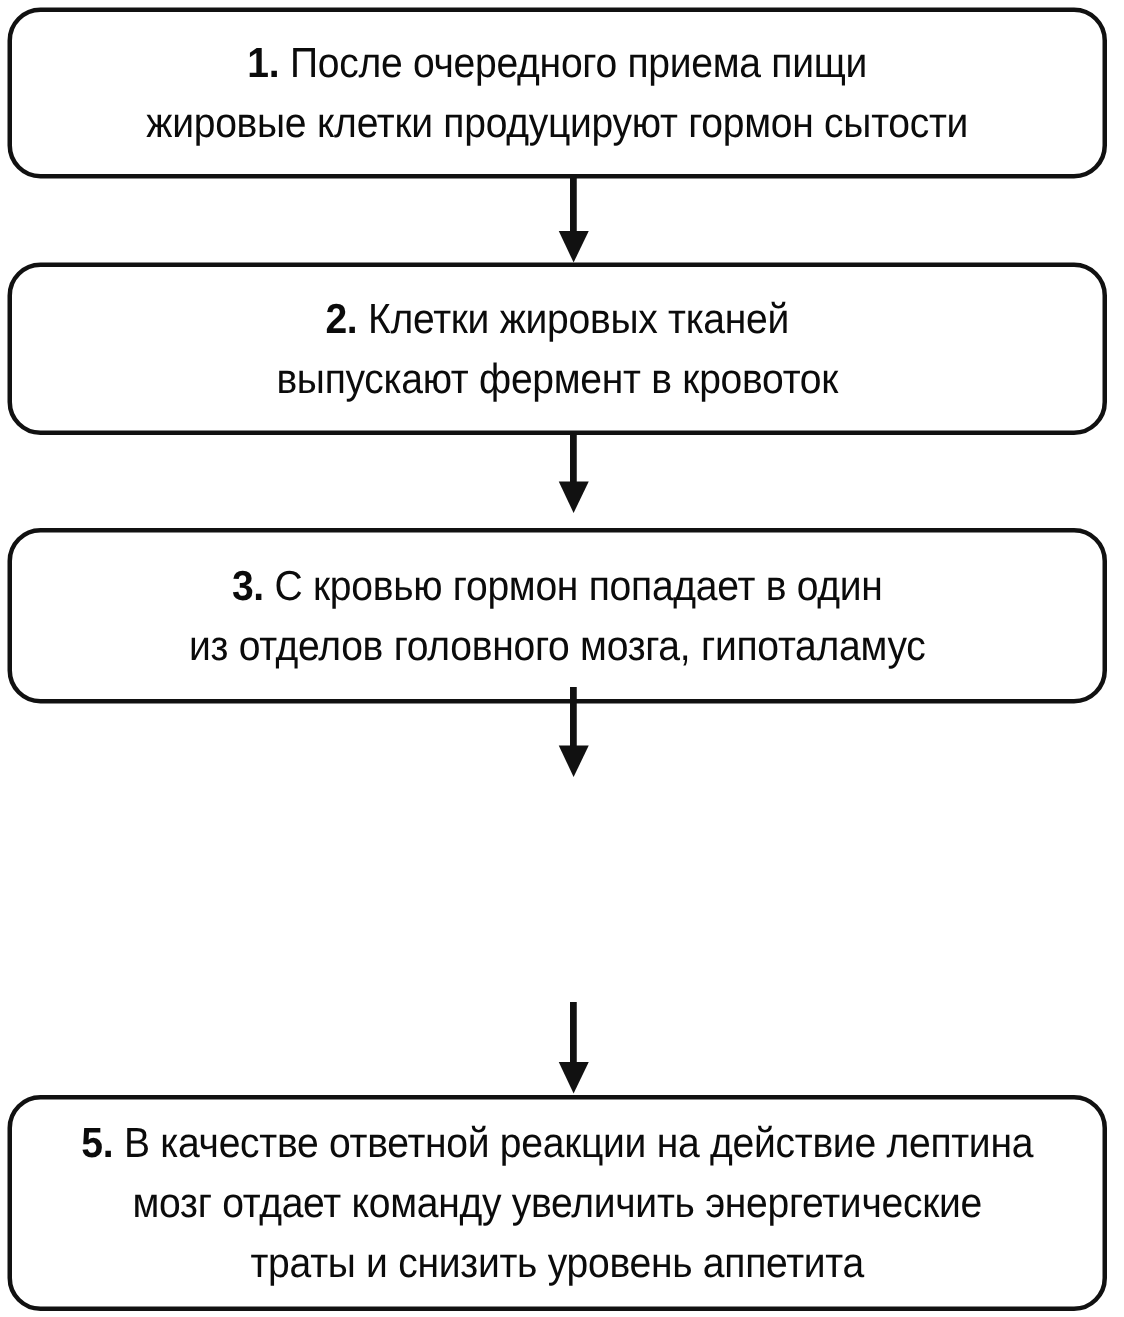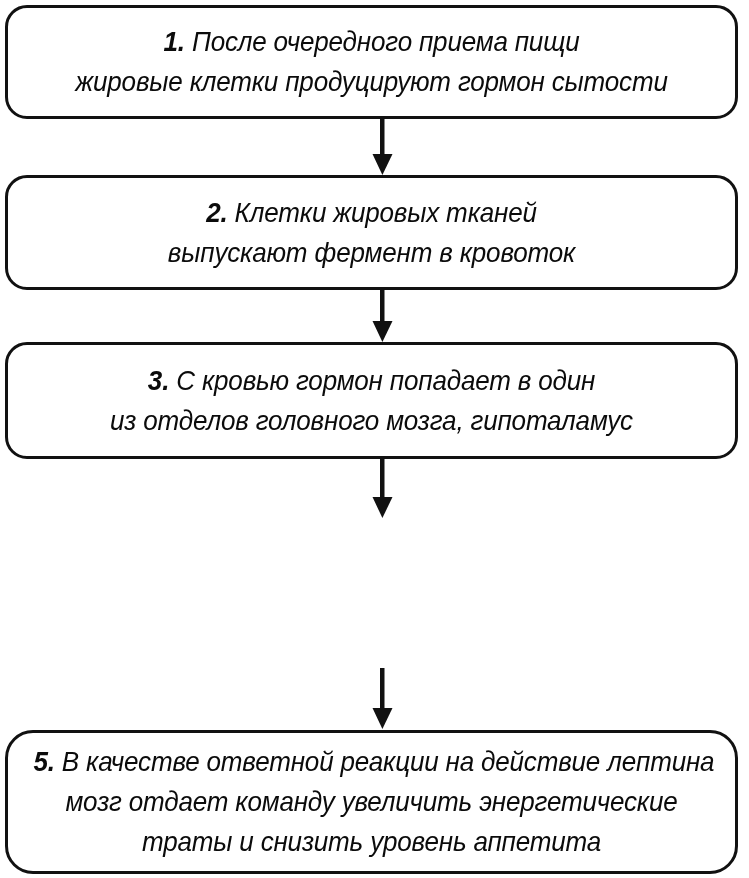--- a/index.html
+++ b/index.html
@@ -10,21 +10,20 @@
   body {
     font-family: "Liberation Sans", sans-serif;
   }
 
   #flowchart {
     position: relative;
     width: 749px;
     height: 878px;
     background: #ffffff;
     overflow: hidden;
-    font-style: italic;
   }
 
   .step-box {
     position: absolute;
     left: 5px;
     width: 733px;
     box-sizing: border-box;
     border: 3px solid #111111;
     border-radius: 22px;
     background: #ffffff;
@@ -48,23 +47,23 @@
     transform-origin: center center;
   }
 
   .step-num {
     font-weight: bold;
   }
 
   
   #box-1 { top: 5px;   height: 114px; }
   #box-2 { top: 175px; height: 115px; }
-  #box-3 { top: 342px; height: 117px; }
+  #box-3 { top: 352px; height: 117px; }
   #box-4 { top: 519px; height: 150px; }
-  #box-5 { top: 730px; height: 144px; border-radius: 28px; }
+  #box-5 { top: 730px; height: 144px; }
 
   
   .connector {
     position: absolute;
     left: 0;
     width: 749px;
     pointer-events: none;
   }
   .connector svg { display: block; }
 

